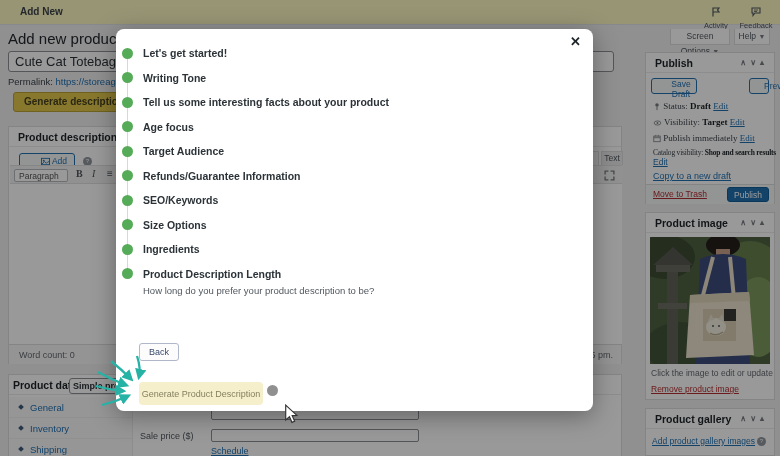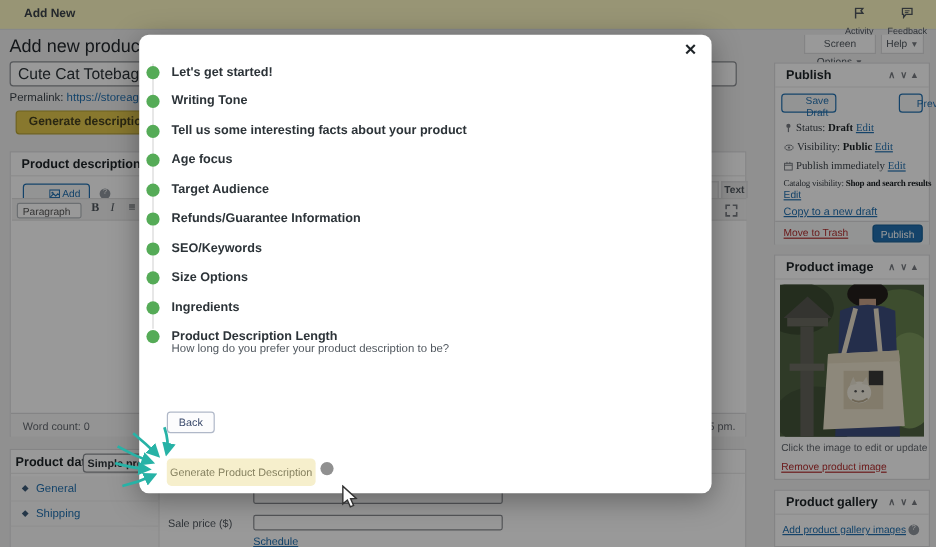--- a/index.html
+++ b/index.html
@@ -47,21 +47,21 @@
   .sb-foot{position:absolute;left:0;width:128px;height:20px;background:#f6f7f7;border-top:1px solid #dcdcde;}
   .pub-btn{position:absolute;right:5px;top:2px;width:42px;height:15px;background:var(--publish-blue);color:#fff;font-size:8.5px;text-align:center;line-height:15px;border-radius:3px;border:1px solid #135e96;cursor:pointer;}
   .trash{position:absolute;left:7px;top:4px;font-size:8.5px;color:var(--trash-red);text-decoration:underline;cursor:pointer;}
   .caption{font-size:8.5px;color:#646970;}
   
   .dim{left:0;top:0;width:780px;height:456px;background:rgba(0,0,0,0.40);z-index:5;}
   .modal{left:116px;top:29px;width:477px;height:382px;background:#fff;border-radius:8px;box-shadow:0 5px 24px rgba(0,0,0,.35);z-index:10;}
   .close-x{position:absolute;right:12px;top:5px;font-size:13px;color:#1d2327;cursor:pointer;font-weight:bold;}
   .step-line{position:absolute;left:10.5px;top:24px;width:1.5px;height:221px;background:#d8d8d8;}
   .steps{position:absolute;left:6px;top:12px;}
-  .step{display:flex;align-items:flex-end;height:24.5px;position:relative;}
+  .step{display:flex;align-items:center;height:24.5px;position:relative;}
   .dot{width:11px;height:11px;border-radius:50%;background:var(--step-green);margin-right:10px;flex:none;}
   .step-t{font-size:10.5px;font-weight:600;color:#2c3338;}
   .question{position:absolute;left:27px;top:256px;font-size:9.5px;color:#50575e;}
   .opts{position:absolute;left:26px;top:268px;}
   .radio-row{display:flex;align-items:center;height:13.6px;cursor:pointer;}
   .radio{width:9px;height:9px;border:1px solid #8c8f94;border-radius:50%;margin-right:6px;background:#fff;position:relative;flex:none;}
   .radio.checked{border-color:#2757a5;}
   .radio.checked::after{content:"";position:absolute;left:1.5px;top:1.5px;width:4px;height:4px;border-radius:50%;background:#2757a5;}
   .radio-lb{font-size:9.5px;color:#3c434a;}
   .back-btn{position:absolute;left:23px;top:314px;padding:3px 9px;border:1px solid #b0b8c8;border-radius:3px;font-size:9px;color:#39496b;background:#fcfcfd;cursor:pointer;}
@@ -115,21 +115,21 @@
     <button class="abs wpbtn" style="left:10px;top:26px;width:56px;height:17px;line-height:15px;font-size:8.5px;">
       <svg class="icon" width="9" height="9" viewBox="0 0 10 10">
           <rect x=".5" y="1.5" width="9" height="7" fill="none" stroke="#2271b1"></rect>
           <circle cx="3" cy="4" r="1" fill="#2271b1"></circle>
           <path d="M1 8l3-3 2 2 2-2 1 1" stroke="#2271b1" fill="none"></path>
         </svg>
       <span>Add Trash</span>
     </button>
     <span class="abs help-dot" style="left:74px;top:30px;">?</span>
     <div class="abs ed-tab active" style="left:552px;top:24px;width:38px;">Visual</div>
-    <div class="abs ed-tab" style="left:592px;top:24px;width:22px;font-weight:bold;">Text</div>
+    <div class="abs ed-tab" style="left:592px;top:24px;width:22px;">Text</div>
     <div class="abs toolbar">
       <div class="abs para-sel">
         <span>Paragraph</span>
         <span class="chev">▾</span>
       </div>
       <span class="abs tbtn" style="left:66px;font-weight:bold;font-family:'Liberation Serif',serif;">B</span>
       <span class="abs tbtn" style="left:82px;font-style:italic;font-family:'Liberation Serif',serif;">I</span>
       <span class="abs tbtn" style="left:97px;letter-spacing:-1px;">≡</span>
       <svg class="abs" style="left:594px;top:4px;" width="11" height="11" viewBox="0 0 10 10">
           <path d="M1 4V1h3M6 1h3v3M9 6v3H6M4 9H1V6" stroke="#787c82" fill="none" stroke-width="1.2"></path>
@@ -151,20 +151,26 @@
     </div>
     <div class="abs pd-tabs">
 
         <div class="pd-tab">
           <svg class="icon" width="8" height="8" viewBox="0 0 10 10">
             <rect x="2.5" y="2.5" width="5" height="5" fill="#3c5a78" transform="rotate(45 5 5)"></rect>
           </svg>
           <span>General</span>
         </div>
 
+        <div class="pd-tab">
+          <svg class="icon" width="8" height="8" viewBox="0 0 10 10">
+            <rect x="2.5" y="2.5" width="5" height="5" fill="#3c5a78" transform="rotate(45 5 5)"></rect>
+          </svg>
+          <span>Inventory</span>
+        </div>
 
         <div class="pd-tab">
           <svg class="icon" width="8" height="8" viewBox="0 0 10 10">
             <rect x="2.5" y="2.5" width="5" height="5" fill="#3c5a78" transform="rotate(45 5 5)"></rect>
           </svg>
           <span>Shipping</span>
         </div>
       </div>
     <div class="abs mini-input" style="left:202px;top:32px;width:208px;"></div>
     <span class="abs" style="left:131px;top:56px;font-size:9px;color:#50575e;">Sale price ($)</span>
@@ -187,21 +193,21 @@
       <span>Status:</span>
       <b>Draft</b>
       <a class="link" style="font-size:9px;">Edit</a>
     </div>
     <div class="sb-row" style="top:64px;">
       <svg class="icon" width="9" height="8" viewBox="0 0 10 10">
           <ellipse cx="5" cy="5" rx="4.2" ry="2.6" fill="none" stroke="#787c82"></ellipse>
           <circle cx="5" cy="5" r="1.2" fill="#787c82"></circle>
         </svg>
       <span>Visibility:</span>
-      <b>Public</b>
+      <b>Target</b>
       <a class="link" style="font-size:9px;">Edit</a>
     </div>
     <div class="sb-row" style="top:80px;">
       <svg class="icon" width="8" height="9" viewBox="0 0 10 10">
           <rect x="1" y="2" width="8" height="7" fill="none" stroke="#787c82"></rect>
           <line x1="1" y1="4" x2="9" y2="4" stroke="#787c82"></line>
           <rect x="3" y=".5" width="1" height="2" fill="#787c82"></rect>
           <rect x="6" y=".5" width="1" height="2" fill="#787c82"></rect>
         </svg>
       <span>Publish immediately</span>

